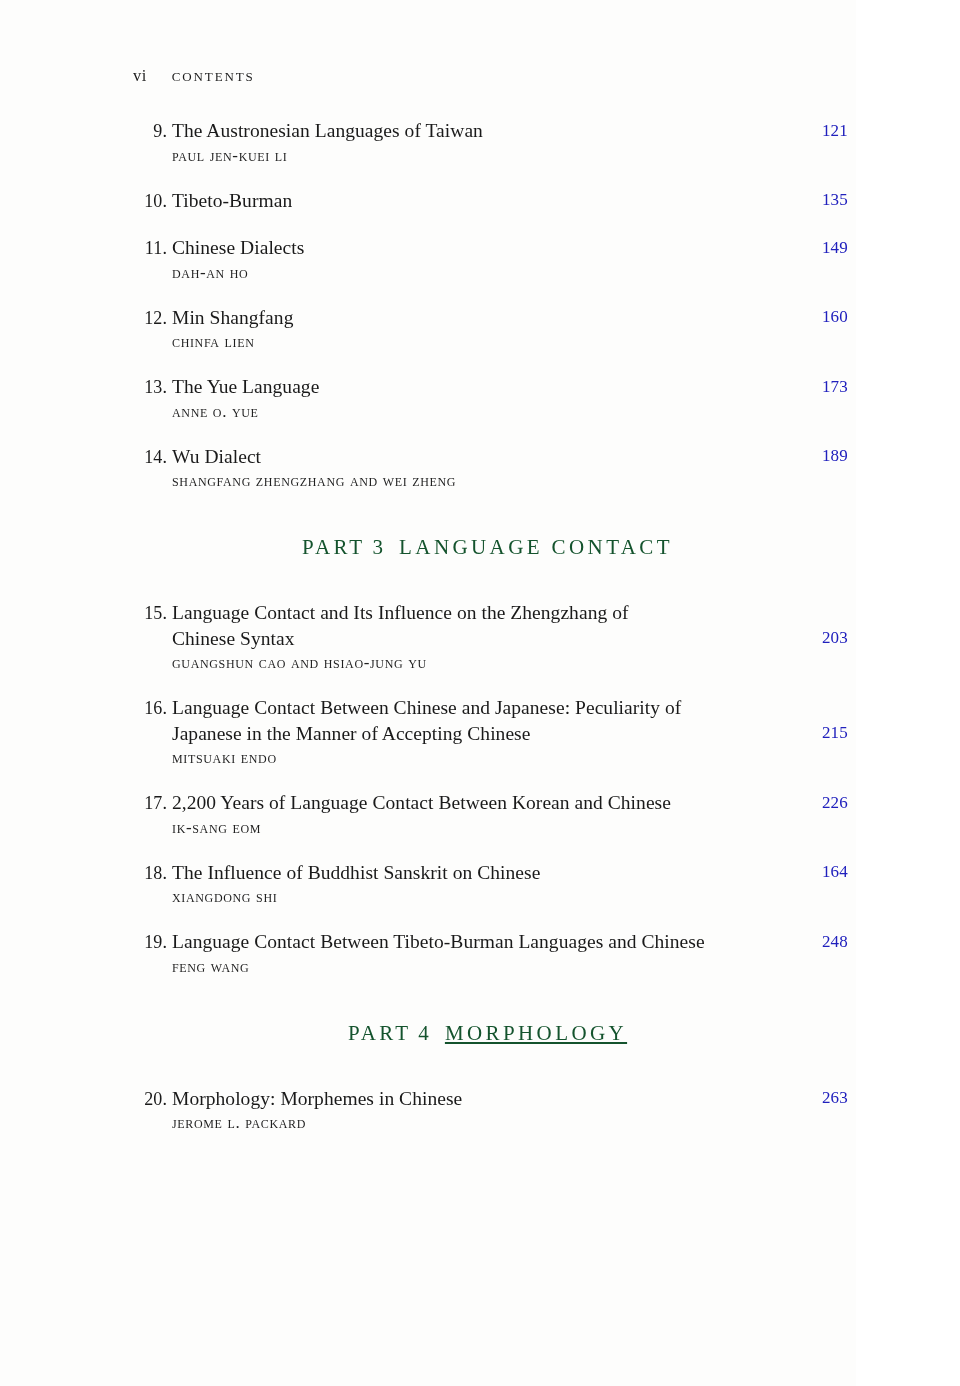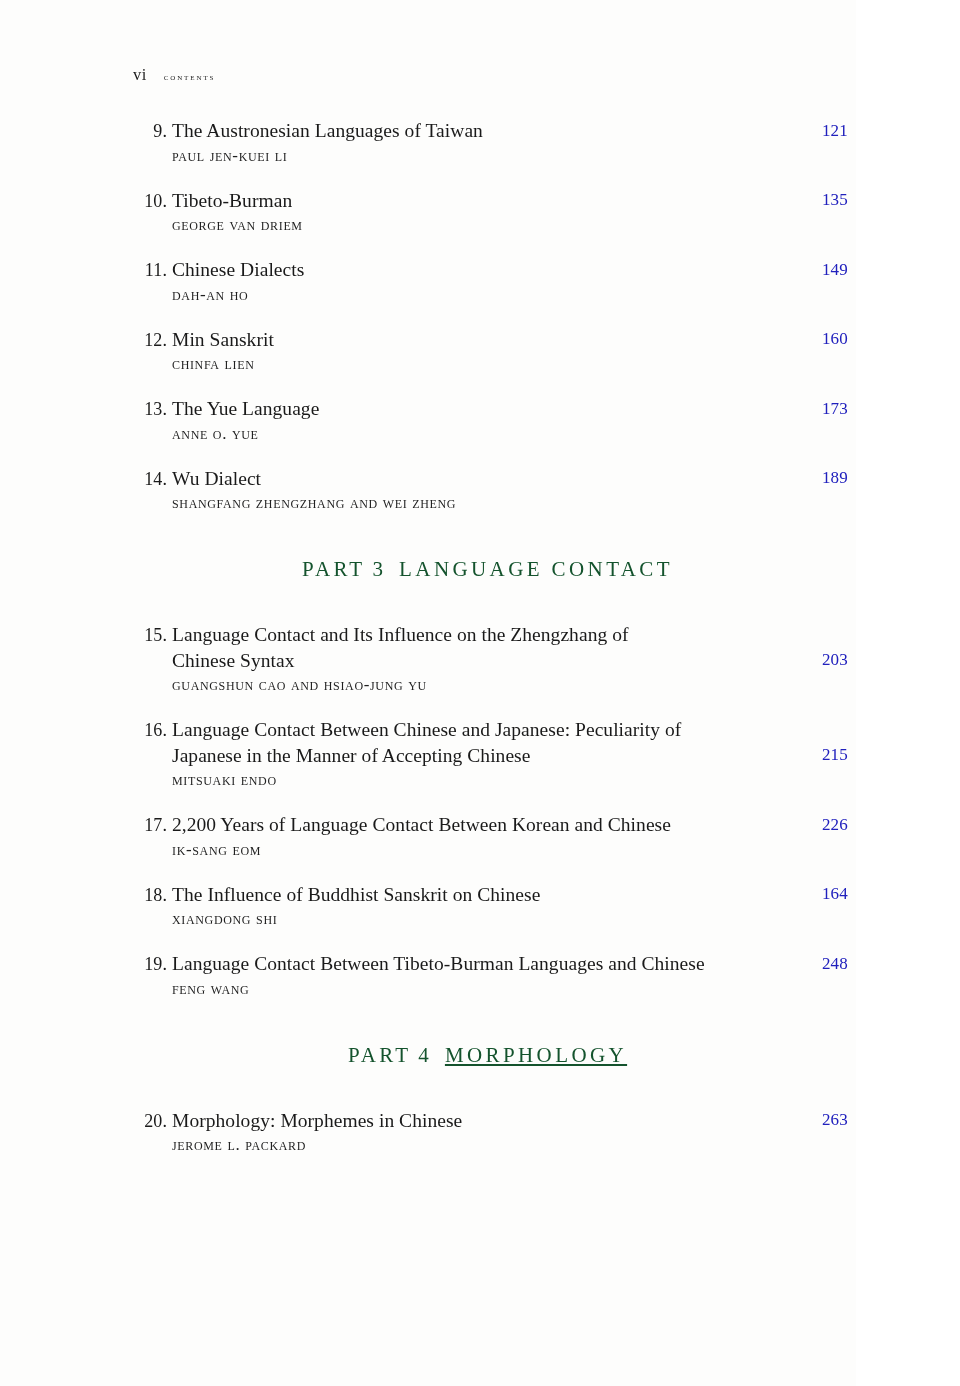--- a/index.html
+++ b/index.html
@@ -26,22 +26,22 @@
     top: 65px;
     display: flex;
     align-items: baseline;
     color: #1d1d1d;
   }
   .runhead-folio {
     font-size: 16.5px;
     letter-spacing: 0.4px;
   }
   .runhead-label {
-    margin-left: 17px;
-    font-size: 10px;
+    margin-left: 25px;
+    font-size: 18px;
     letter-spacing: 1.9px;
     font-variant: small-caps;
     text-transform: lowercase;
   }
 
   
   .toc {
     position: absolute;
     left: 133px;
     top: 118px;
@@ -153,40 +153,39 @@
       <div class="entry">
         <div class="entry-line">
           <span class="entry-num">10.</span>
           <div class="entry-title-wrap">
             <div class="title-row">
               <span class="title-text">Tibeto-Burman</span>
               <span class="entry-page">135</span>
             </div>
           </div>
         </div>
-        <div class="entry-author">George van Driem</div>
       </div>
       <div class="entry">
         <div class="entry-line">
           <span class="entry-num">11.</span>
           <div class="entry-title-wrap">
             <div class="title-row">
               <span class="title-text">Chinese Dialects</span>
               <span class="entry-page">149</span>
             </div>
           </div>
         </div>
         <div class="entry-author">Dah-an Ho</div>
       </div>
       <div class="entry">
         <div class="entry-line">
           <span class="entry-num">12.</span>
           <div class="entry-title-wrap">
             <div class="title-row">
-              <span class="title-text">Min Sanskrit</span>
+              <span class="title-text">Min Shangfang</span>
               <span class="entry-page">160</span>
             </div>
           </div>
         </div>
         <div class="entry-author">Chinfa Lien</div>
       </div>
       <div class="entry">
         <div class="entry-line">
           <span class="entry-num">13.</span>
           <div class="entry-title-wrap">

